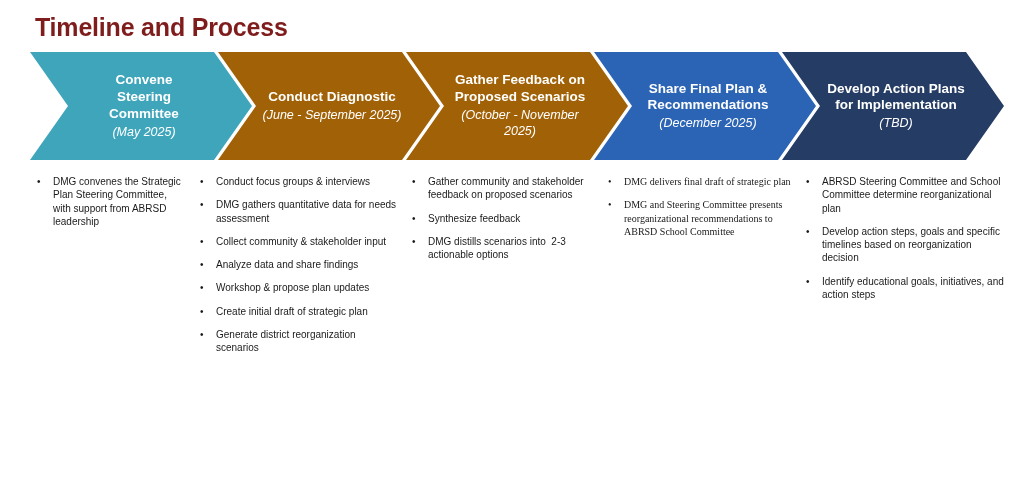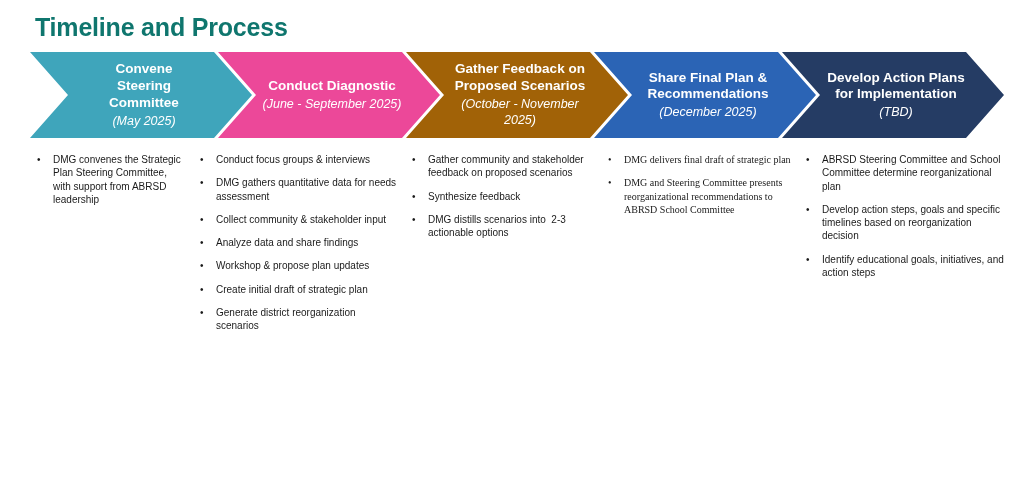--- a/index.html
+++ b/index.html
@@ -4,26 +4,26 @@
 <style>
   html,body { margin:0; padding:0; background:#ffffff; }
   .slide {
     width:1024px; height:479px; position:relative; overflow:hidden;
     background:#ffffff;
     font-family:"Liberation Sans", sans-serif;
     color:#1a1a1a;
   }
   .slide-title {
     margin:13px 0 0 35px;
-    font-size:25px; font-weight:bold; color:#0f766e;
+    font-size:25px; font-weight:bold; color:#7f1d1d;
     letter-spacing:-0.2px;
   }
   .chevron-band {
     display:flex; align-items:stretch;
-    margin:10px 0 12px 30px; height:86px; width:974px;
+    margin:10px 0 12px 30px; height:108px; width:974px;
   }
   .chevron {
     flex:0 0 222px; box-sizing:border-box;
     margin-left:-34px;
     clip-path:polygon(0% 0%, calc(100% - 38px) 0%, 100% 50%, calc(100% - 38px) 100%, 0% 100%, 38px 50%);
     color:#ffffff; text-align:center;
     display:flex; flex-direction:column; justify-content:center; align-items:center;
     padding:0 36px 0 42px;
   }
   .chevron:first-child { margin-left:0; }
@@ -56,21 +56,21 @@
 
   <h1 class="slide-title">Timeline and Process</h1>
 
   <div class="chevron-band">
     <div class="chevron c1" style="background-color: rgb(63, 165, 187);">
       <div class="inner-w">
         <div class="heading">Convene Steering Committee</div>
         <div class="date">(May 2025)</div>
       </div>
     </div>
-    <div class="chevron c2" style="background-color: #ec4899; align-items: center;">
+    <div class="chevron c2" style="background-color: #a16207; align-items: center;">
       <div class="inner-w">
         <div class="heading">Conduct Diagnostic</div>
         <div class="date">(June - September 2025)</div>
       </div>
     </div>
     <div class="chevron c3" style="background-color: #a16207;">
       <div class="inner-w">
         <div class="heading">Gather Feedback on Proposed Scenarios</div>
         <div class="date">(October - November 2025)</div>
       </div>

